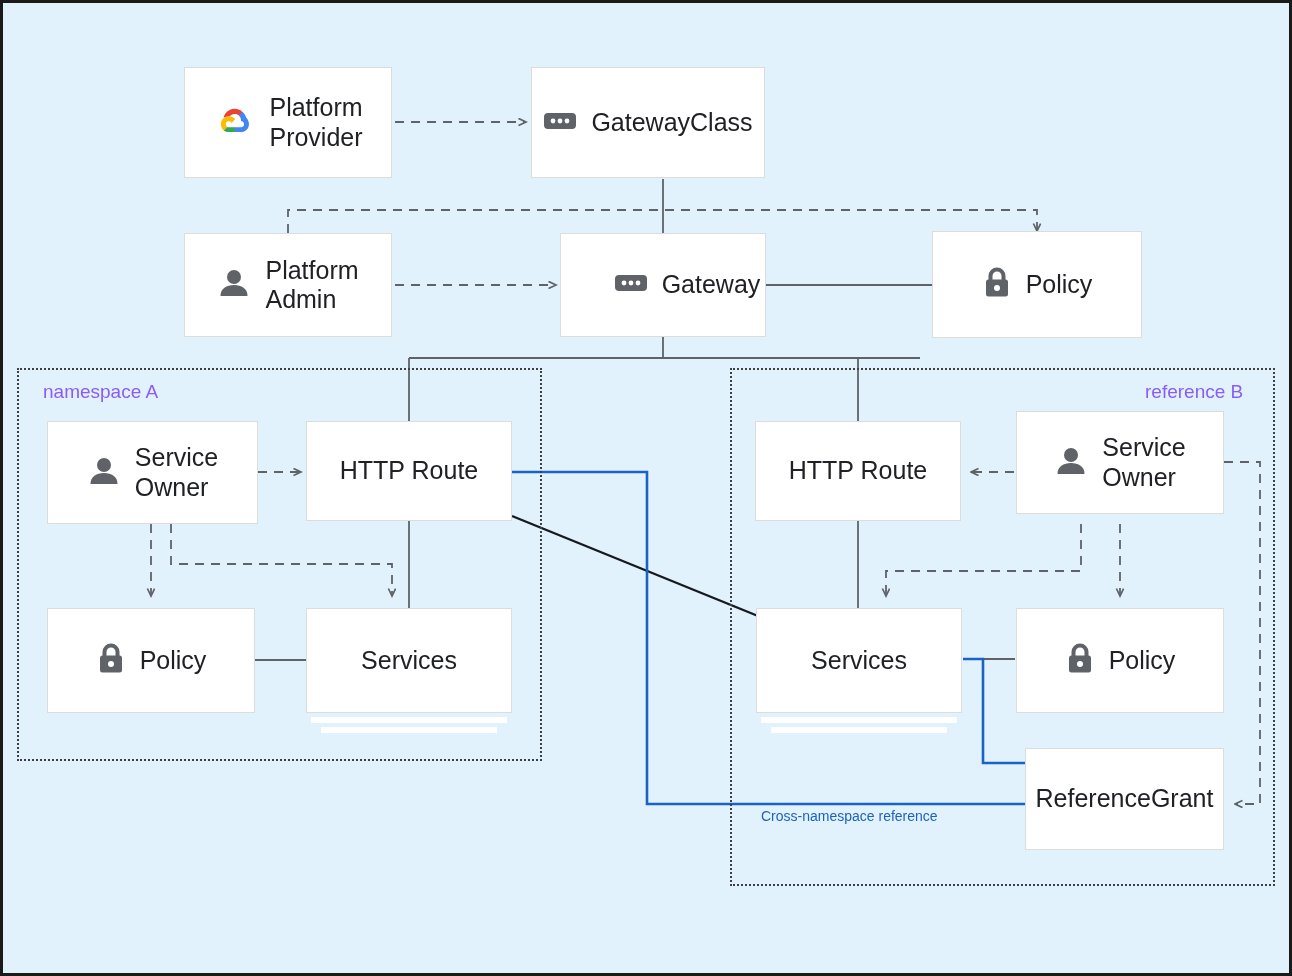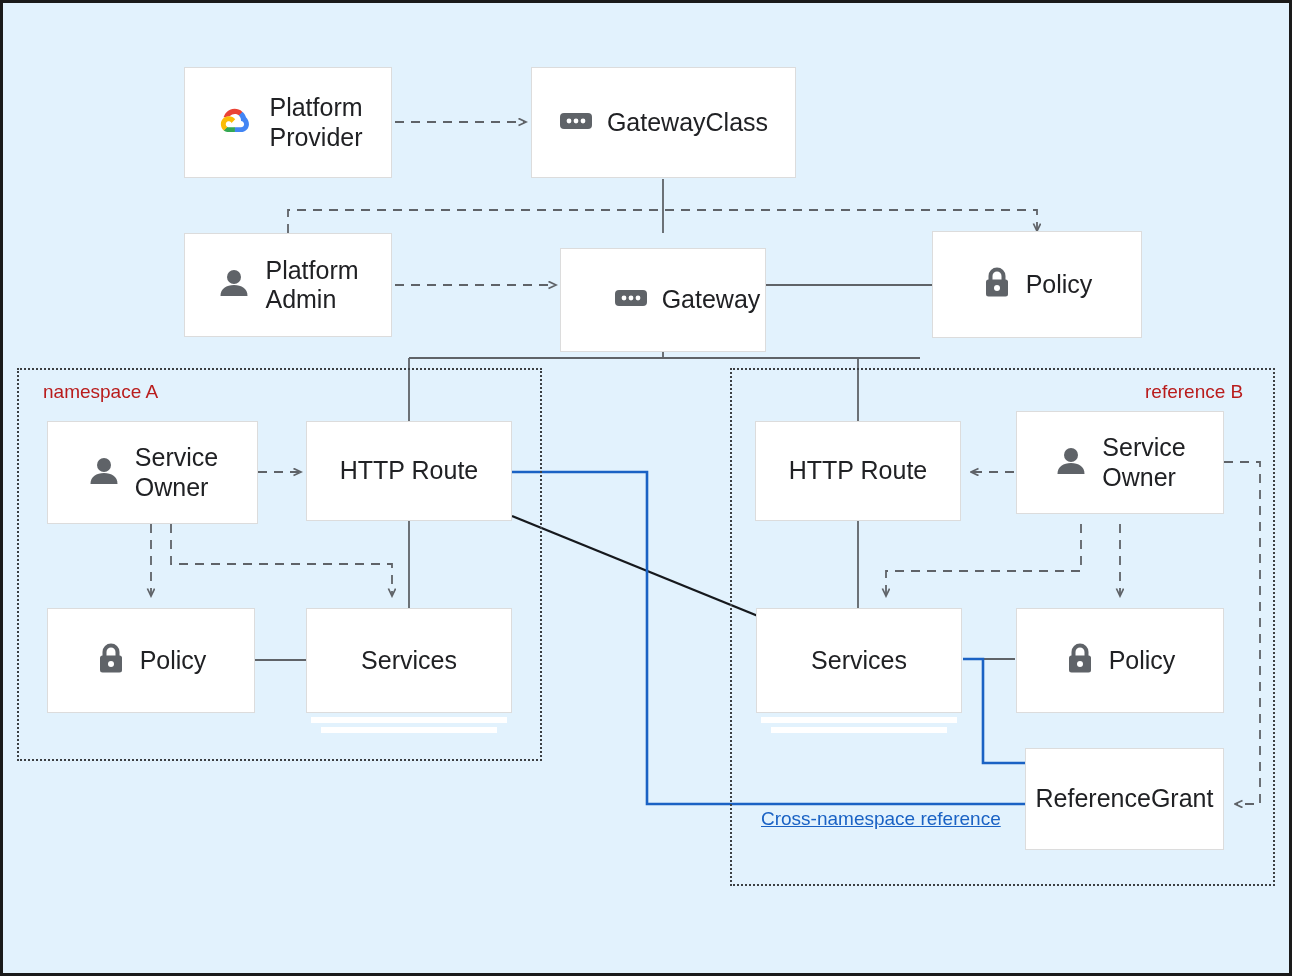--- a/index.html
+++ b/index.html
@@ -32,32 +32,31 @@
   .node.center .label{text-align:left;}
   .ns{
     position:absolute;
     border:2px dotted #3c4043;
     box-sizing:border-box;
     z-index:1;
   }
   .ns-label{
     position:absolute;
     font-size:19px;
-    color:#b91c1c;
+    color:#8b5cf6;
     z-index:3;
   }
   .stack{position:absolute;z-index:4;}
   .stack i{display:block;background:#ffffff;height:6px;margin-top:4px;}
   .xref-label{
     position:absolute;
     color:#1a62c4;
-    font-size:19px;
+    font-size:14px;
     z-index:6;
     white-space:nowrap;
-    text-decoration:underline;
   }
   .icon{display:block;flex:0 0 auto;}
 </style>
 </head>
 <body>
 
 <div id="canvas">
 
   <svg class="wires" viewBox="0 0 1292 976">
     <defs>
@@ -119,21 +118,21 @@
         <path d="M30.3 13.4 L33.2 10.5 L33.4 9.3 C28.1 4.5 19.7 5.0 14.9 10.5 C13.6 12.0 12.6 13.9 12.1 15.8 L13.1 15.7 L18.9 14.7 L19.4 14.3 C22 11.5 26.4 11.1 29.4 13.5 Z" fill="#ea4335"></path>
         <path d="M37.7 15.7 C37.0 13.2 35.6 11.0 33.7 9.3 L29.4 13.6 C31.1 15.0 32.1 17.1 32.0 19.3 L32.0 20.0 C33.9 20.0 35.5 21.6 35.5 23.6 C35.5 25.5 33.9 27.1 32.0 27.1 L25.0 27.1 L24.3 27.8 L24.3 32.0 L25.0 32.7 L32.0 32.7 C37.0 32.7 41.1 28.7 41.1 23.7 C41.1 20.6 39.8 17.7 37.7 15.7 Z" fill="#4285f4"></path>
         <path d="M18.0 32.7 L25.0 32.7 L25.0 27.1 L18.0 27.1 C17.5 27.1 17.0 27.0 16.6 26.8 L15.6 27.1 L12.6 30.0 L12.4 30.9 C14.0 32.1 16.0 32.7 18.0 32.7 Z" fill="#34a853"></path>
         <path d="M18.0 14.6 C13.0 14.6 9.0 18.7 9.0 23.7 C9.0 26.5 10.3 29.2 12.4 30.9 L16.6 26.8 C14.9 26.0 14.1 24.0 14.9 22.2 C15.6 20.5 17.6 19.7 19.4 20.5 C20.2 20.8 20.8 21.5 21.2 22.2 L25.4 18.1 C23.6 15.8 20.9 14.5 18.0 14.6 Z" fill="#fbbc05"></path>
       </svg>
     </span>
     <span class="label">Platform
 Provider</span>
   </div>
 
-  <div class="node" style="left:528px;top:64px;width:265px;height:111px;align-items:center;">
+  <div class="node" style="left:528px;top:64px;width:234px;height:111px;align-items:center;">
     <span class="icon">
       <svg width="34" height="22" viewBox="0 0 34 22">
         <rect x="1" y="3" width="32" height="16" rx="4" fill="#5f6368"></rect>
         <circle cx="10" cy="11" r="2.4" fill="#ffffff"></circle>
         <circle cx="17" cy="11" r="2.4" fill="#ffffff"></circle>
         <circle cx="24" cy="11" r="2.4" fill="#ffffff"></circle>
       </svg>
     </span>
     <span class="label">GatewayClass</span>
   </div>
@@ -142,21 +141,21 @@
     <span class="icon">
       <svg width="34" height="34" viewBox="0 0 34 34">
         <circle cx="17" cy="11" r="7" fill="#5f6368"></circle>
         <path d="M3.5 30 C3.5 22.5 9.5 19 17 19 C24.5 19 30.5 22.5 30.5 30 Z" fill="#5f6368"></path>
       </svg>
     </span>
     <span class="label">Platform
 Admin</span>
   </div>
 
-  <div class="node" style="left:557px;top:245px;width:206px;height:104px;padding-left:48px;">
+  <div class="node" style="left:557px;top:230px;width:206px;height:104px;padding-left:48px;">
     <span class="icon">
       <svg width="34" height="22" viewBox="0 0 34 22">
         <rect x="1" y="3" width="32" height="16" rx="4" fill="#5f6368"></rect>
         <circle cx="10" cy="11" r="2.4" fill="#ffffff"></circle>
         <circle cx="17" cy="11" r="2.4" fill="#ffffff"></circle>
         <circle cx="24" cy="11" r="2.4" fill="#ffffff"></circle>
       </svg>
     </span>
     <span class="label">Gateway</span>
   </div>

